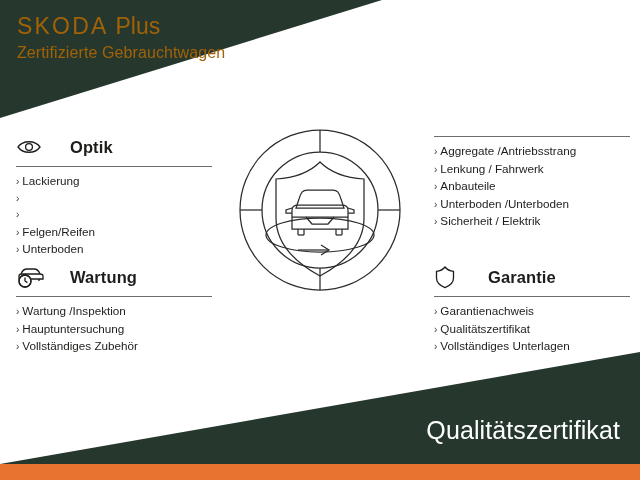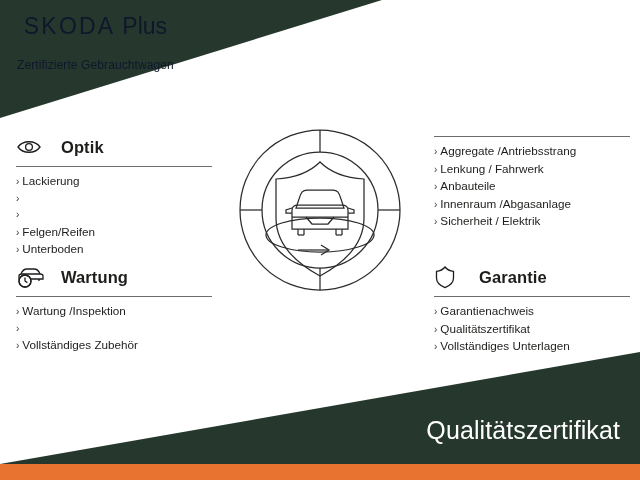--- a/index.html
+++ b/index.html
@@ -23,45 +23,44 @@
     inset: 0;
     width: 640px;
     height: 480px;
   }
 
   
   #brand {
     position: absolute;
     left: 17px;
     top: 13px;
-    color: #0f172a;
+    color: #a16207;
     z-index: 5;
-    text-align: center;
   }
   #brand-line1 {
     font-size: 23px;
     letter-spacing: 0.2px;
     line-height: 26px;
     white-space: nowrap;
   }
   #brand-mark {
     font-weight: 400;
     letter-spacing: 2.2px;
     font-size: 23px;
   }
   #brand-plus {
     font-weight: 400;
     letter-spacing: 0px;
     font-size: 23px;
     margin-left: 7px;
   }
   #brand-line2 {
-    font-size: 12px;
+    font-size: 16px;
     line-height: 16px;
-    margin-top: 18px;
+    margin-top: 6px;
     letter-spacing: 0.1px;
     white-space: nowrap;
   }
 
   
   .column {
     position: absolute;
     width: 196px;
     z-index: 4;
   }
@@ -81,21 +80,21 @@
     flex: 0 0 30px;
     display: flex;
     align-items: center;
     justify-content: flex-start;
   }
   .sec-title {
     font-size: 16.5px;
     font-weight: bold;
     color: #1d1d1b;
     letter-spacing: 0.1px;
-    margin-left: 15px;
+    margin-left: 24px;
     white-space: nowrap;
   }
   .sec-rule {
     height: 1px;
     background: #6d6d6d;
     margin-top: 4px;
     margin-bottom: 6px;
     width: 100%;
   }
   .item-list {
@@ -260,20 +259,21 @@
         <span class="sec-title">Wartung</span>
       </div>
       <div class="sec-rule"></div>
       <ul class="item-list">
         <li>
             <span class="chev">›</span>
             <span>Wartung /Inspektion</span>
           </li>
         <li>
             <span class="chev">›</span>
+            <span>Hauptuntersuchung</span>
           </li>
         <li>
             <span class="chev">›</span>
             <span>Vollständiges Zubehör</span>
           </li>
       </ul>
     </div>
 
   </div>
 
@@ -289,21 +289,21 @@
         <li>
             <span class="chev">›</span>
             <span>Lenkung / Fahrwerk</span>
           </li>
         <li>
             <span class="chev">›</span>
             <span>Anbauteile</span>
           </li>
         <li>
             <span class="chev">›</span>
-            <span>Innenraum /Abgasanlage</span>
+            <span>Unterboden /Unterboden</span>
           </li>
         <li>
             <span class="chev">›</span>
             <span>Sicherheit / Elektrik</span>
           </li>
       </ul>
     </div>
 
     <div class="section" style="top:262px;">
       <div class="sec-head">

